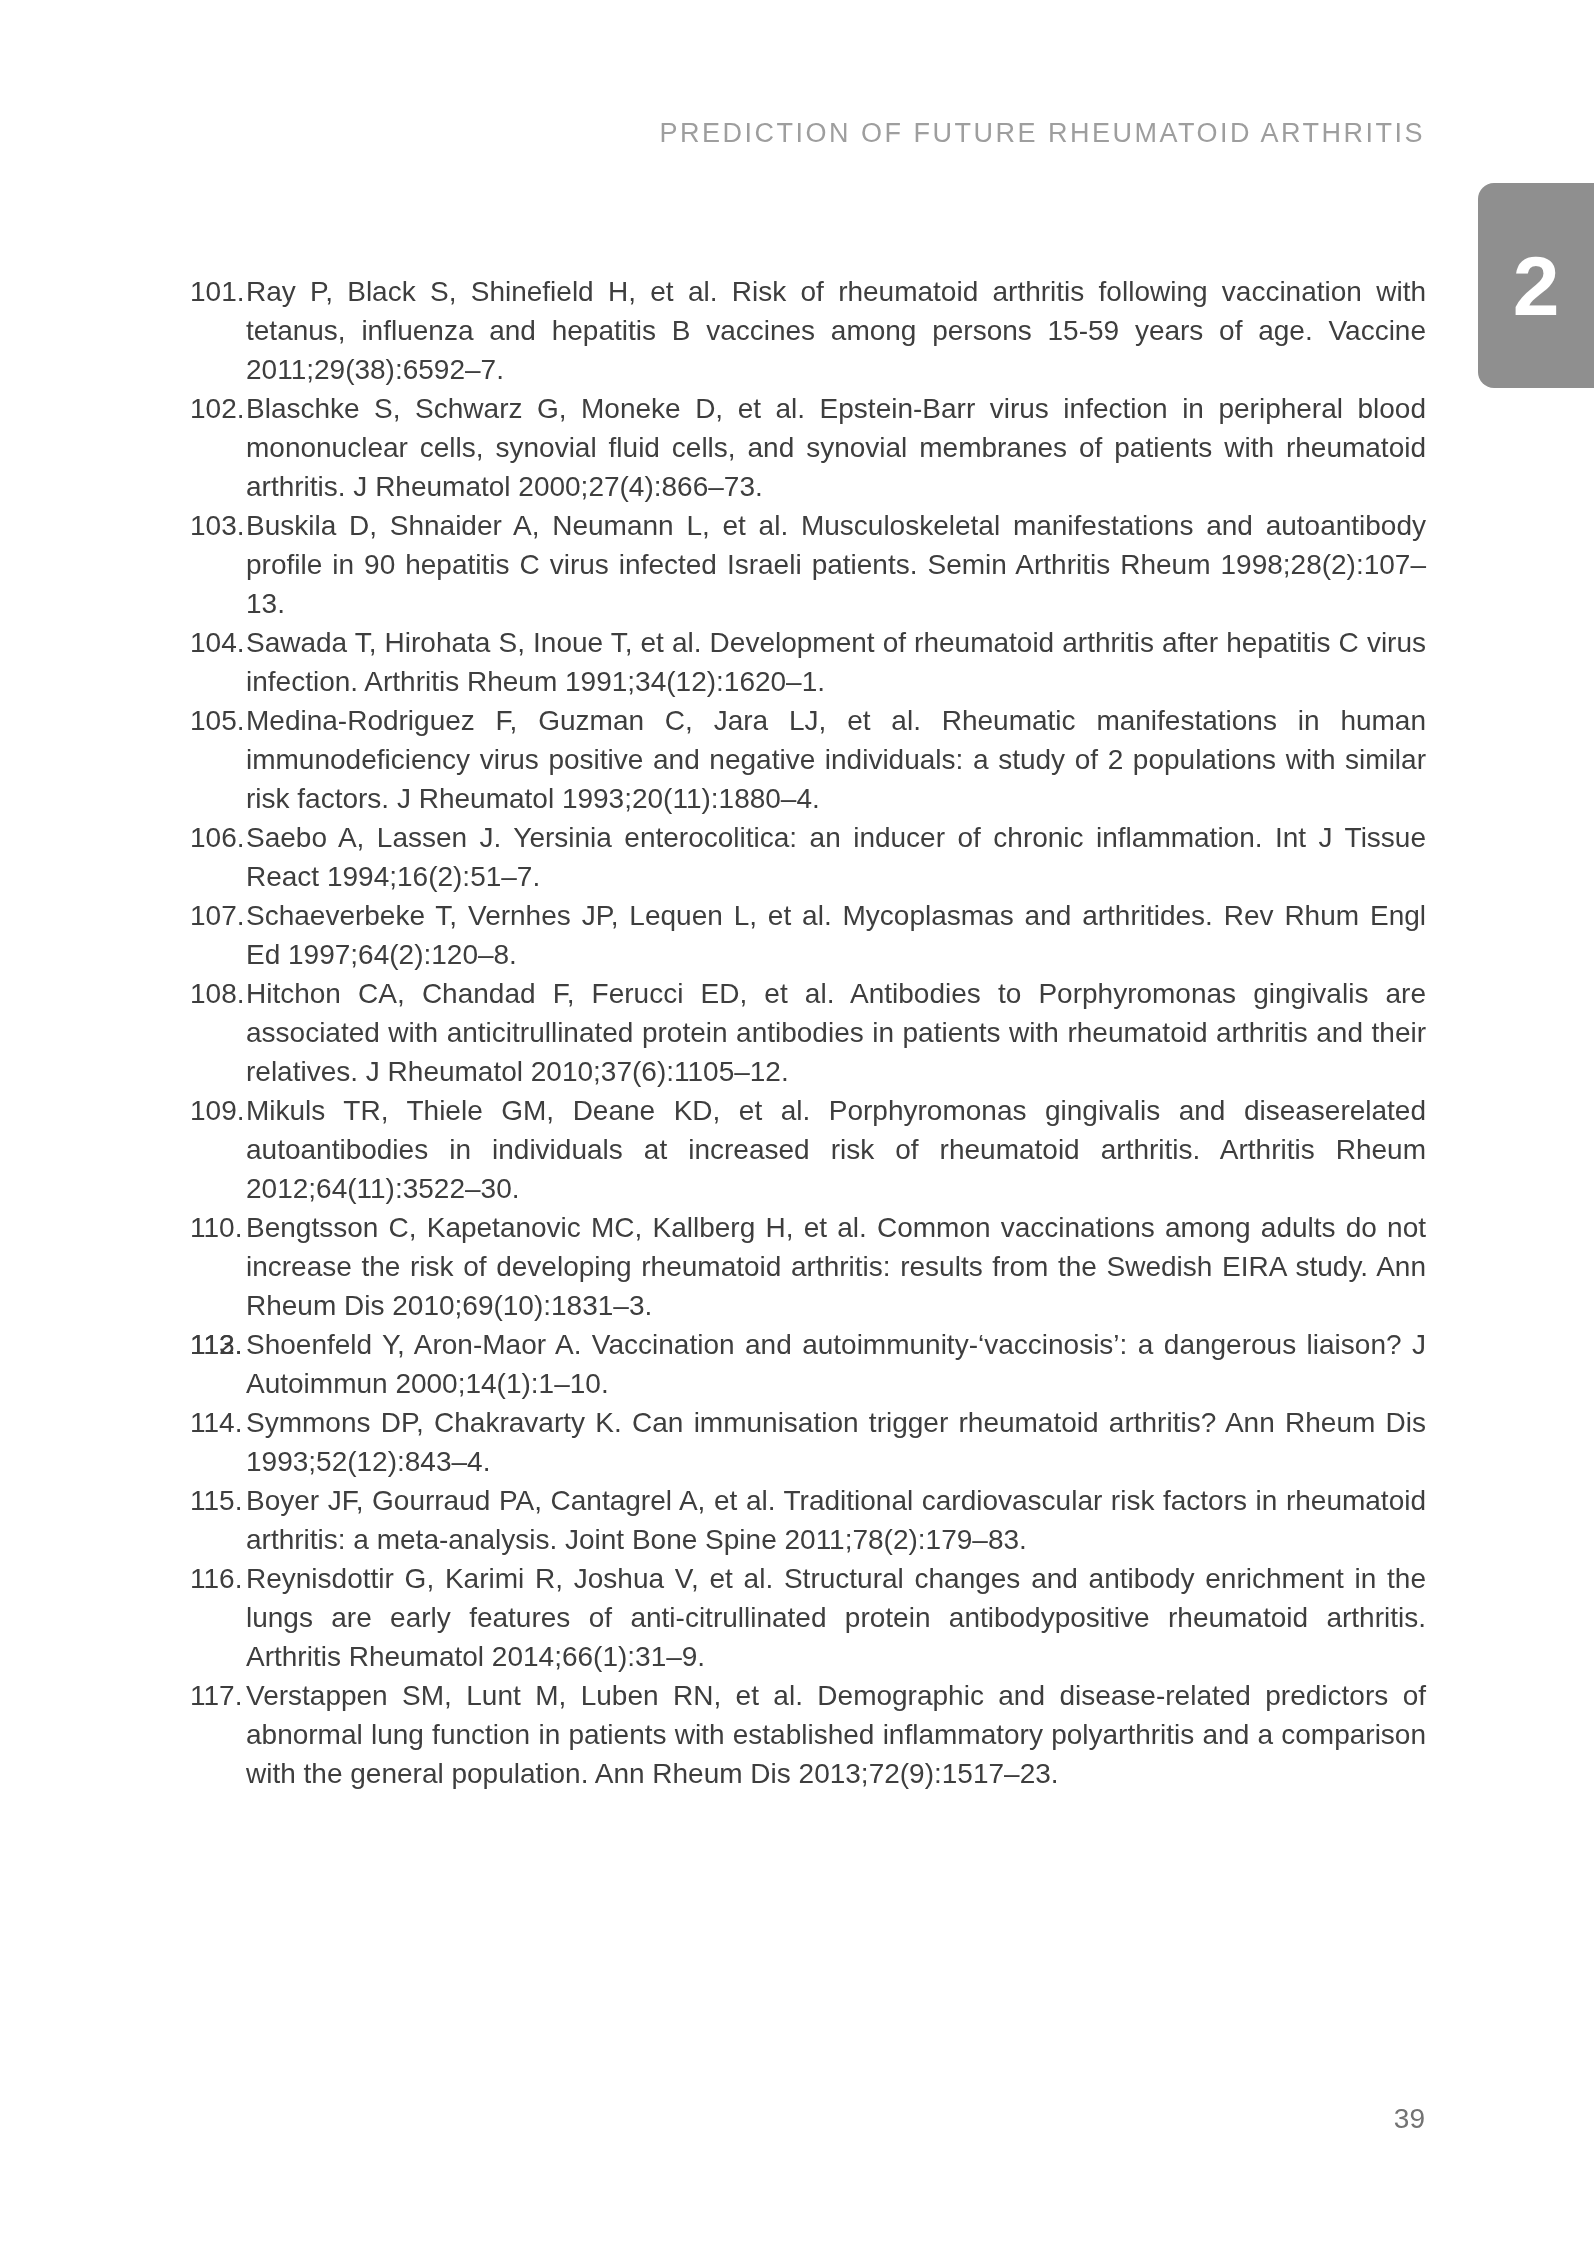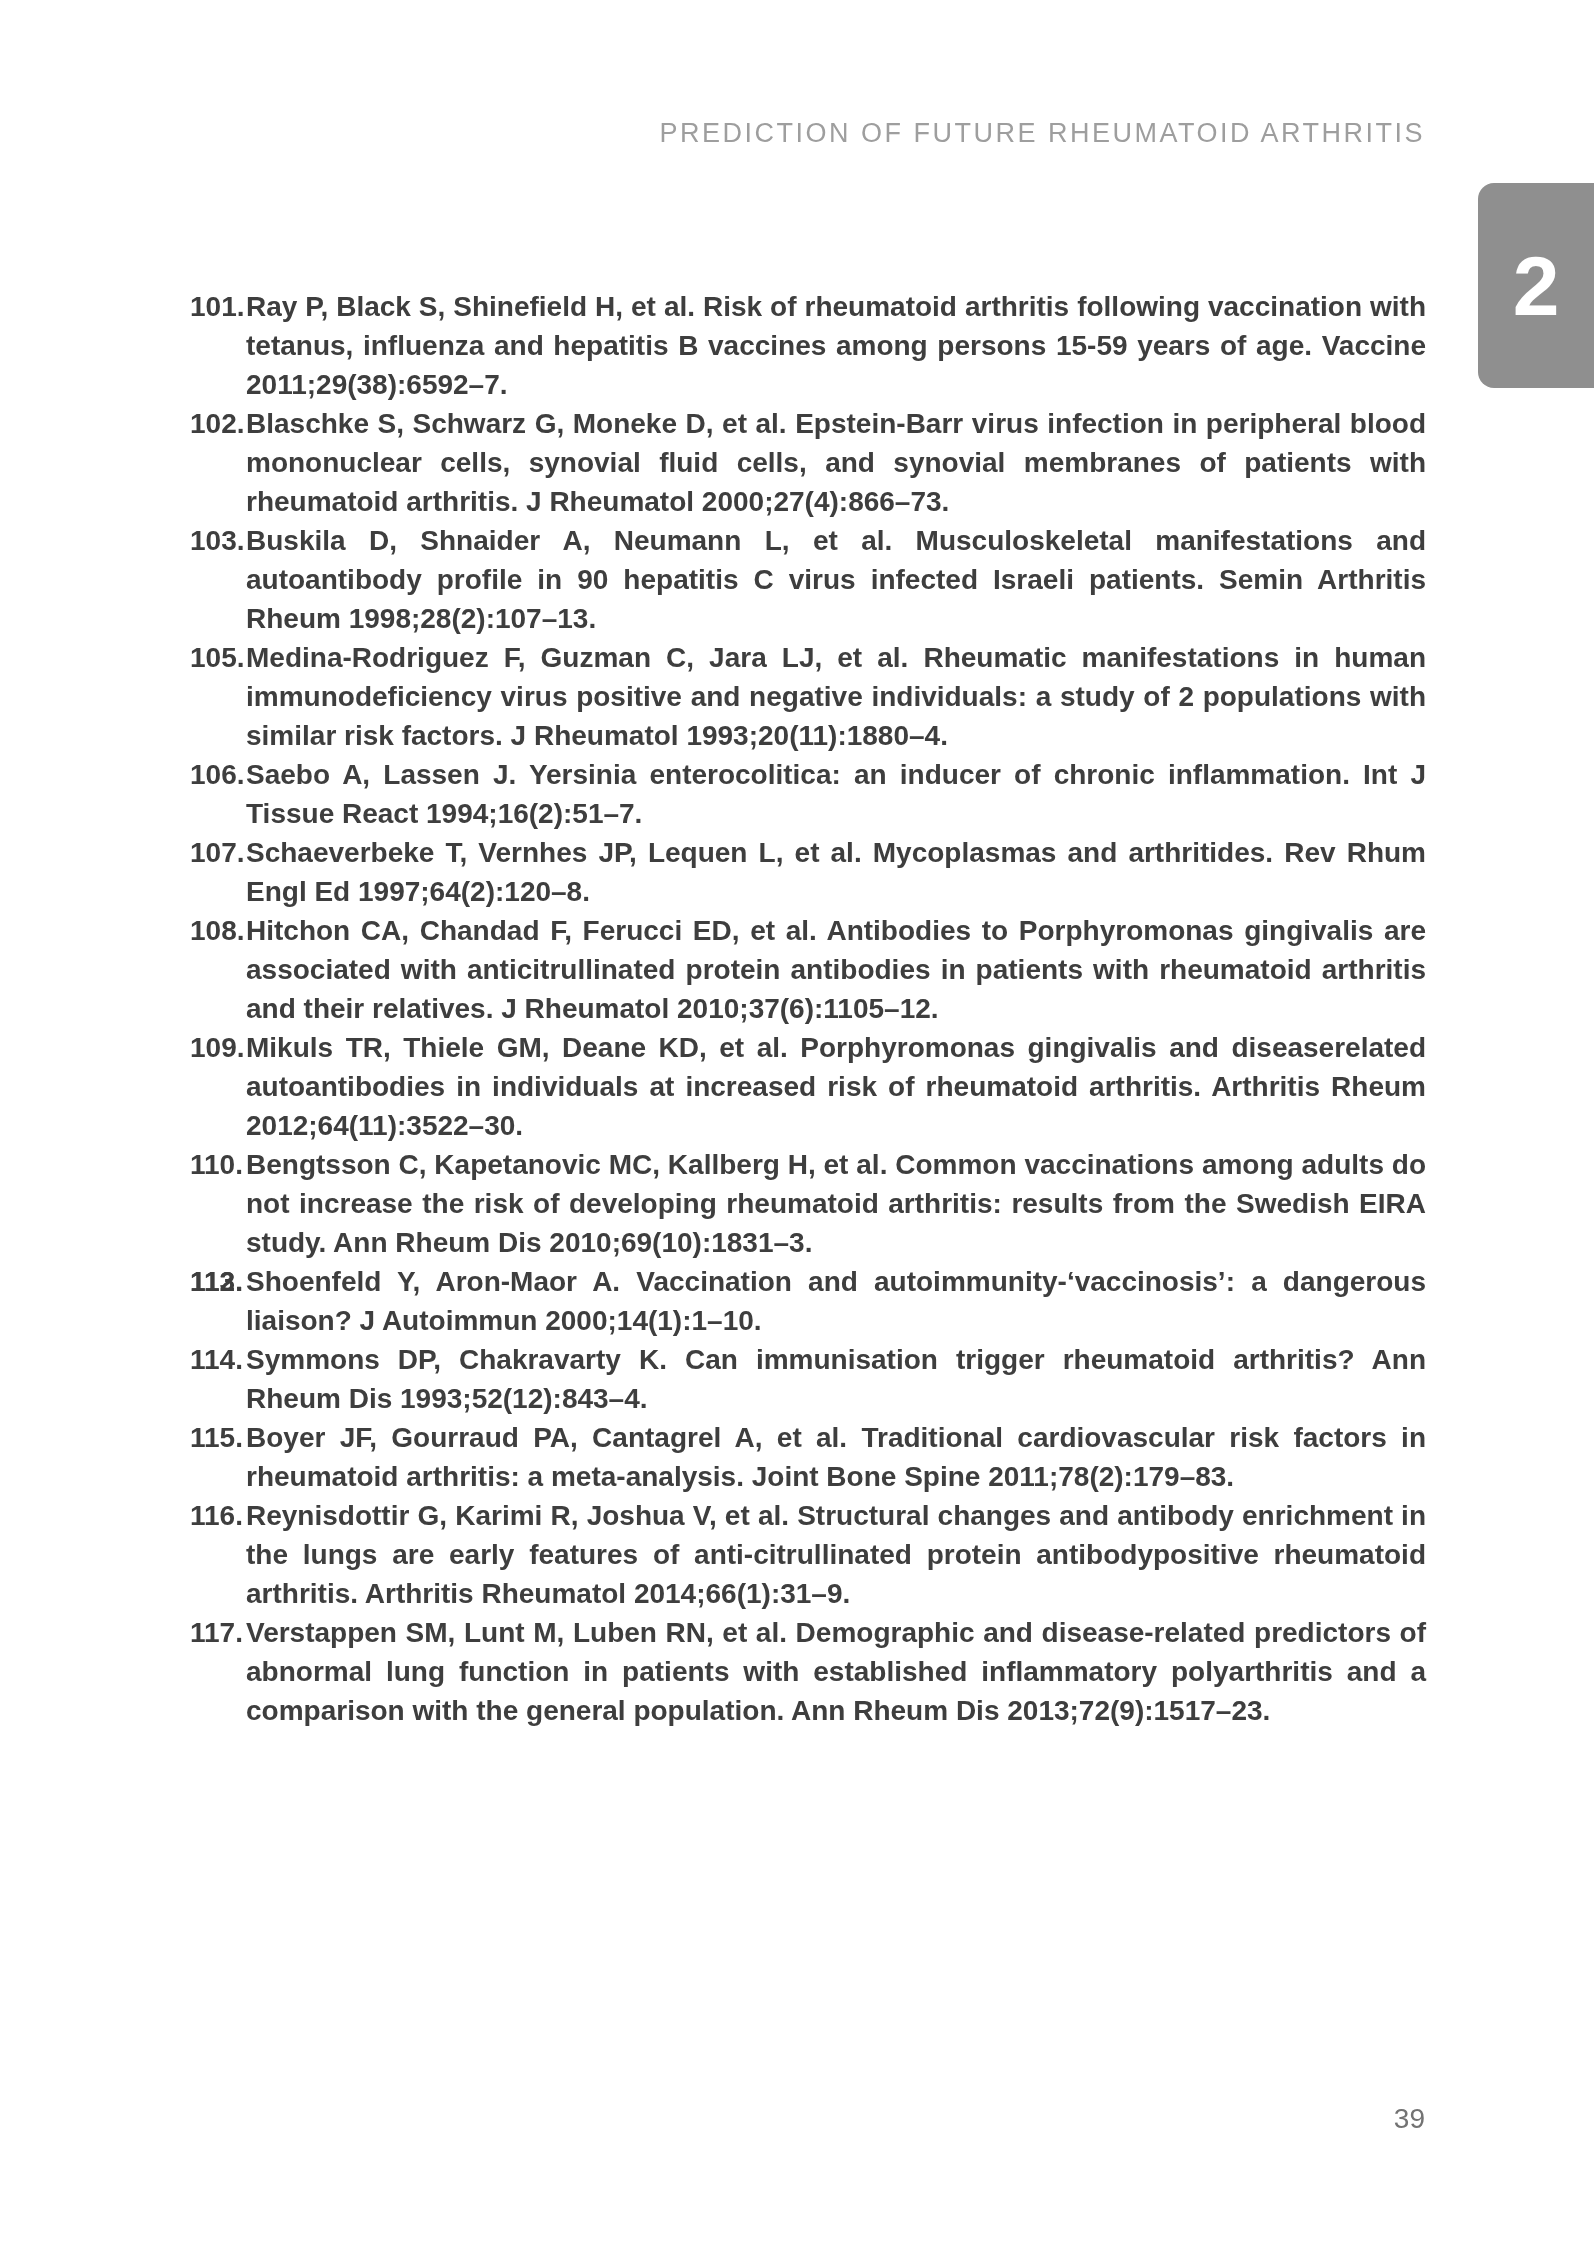--- a/index.html
+++ b/index.html
@@ -38,25 +38,24 @@
     justify-content: center;
   }
   .chapter-tab .chapter-num {
     color: #ffffff;
     font-size: 84px;
     font-weight: 700;
     line-height: 1;
   }
   .ref-list {
     position: absolute;
-    top: 287px;
+    top: 272px;
     left: 190px;
     width: 1236px;
     list-style: none;
-    font-weight: bold;
   }
   .ref {
     position: relative;
     padding-left: 56px;
     font-size: 28px;
     line-height: 39px;
     text-align: justify;
   }
   .ref-num {
     position: absolute;
@@ -92,20 +91,24 @@
   <li class="ref">
     <span class="ref-num">102.</span>
     <span class="ref-text">Blaschke S, Schwarz G, Moneke D, et al. Epstein-Barr virus infection in peripheral blood mononuclear cells, synovial fluid cells, and synovial membranes of patients with rheumatoid arthritis. J Rheumatol 2000;27(4):866–73.</span>
   </li>
 
   <li class="ref">
     <span class="ref-num">103.</span>
     <span class="ref-text">Buskila D, Shnaider A, Neumann L, et al. Musculoskeletal manifestations and autoantibody profile in 90 hepatitis C virus infected Israeli patients. Semin Arthritis Rheum 1998;28(2):107–13.</span>
   </li>
 
+  <li class="ref">
+    <span class="ref-num">104.</span>
+    <span class="ref-text">Sawada T, Hirohata S, Inoue T, et al. Development of rheumatoid arthritis after hepatitis C virus infection. Arthritis Rheum 1991;34(12):1620–1.</span>
+  </li>
 
   <li class="ref">
     <span class="ref-num">105.</span>
     <span class="ref-text">Medina-Rodriguez F, Guzman C, Jara LJ, et al. Rheumatic manifestations in human immunodeficiency virus positive and negative individuals: a study of 2 populations with similar risk factors. J Rheumatol 1993;20(11):1880–4.</span>
   </li>
 
   <li class="ref">
     <span class="ref-num">106.</span>
     <span class="ref-text">Saebo A, Lassen J. Yersinia enterocolitica: an inducer of chronic inflammation. Int J Tissue React 1994;16(2):51–7.</span>
   </li>

